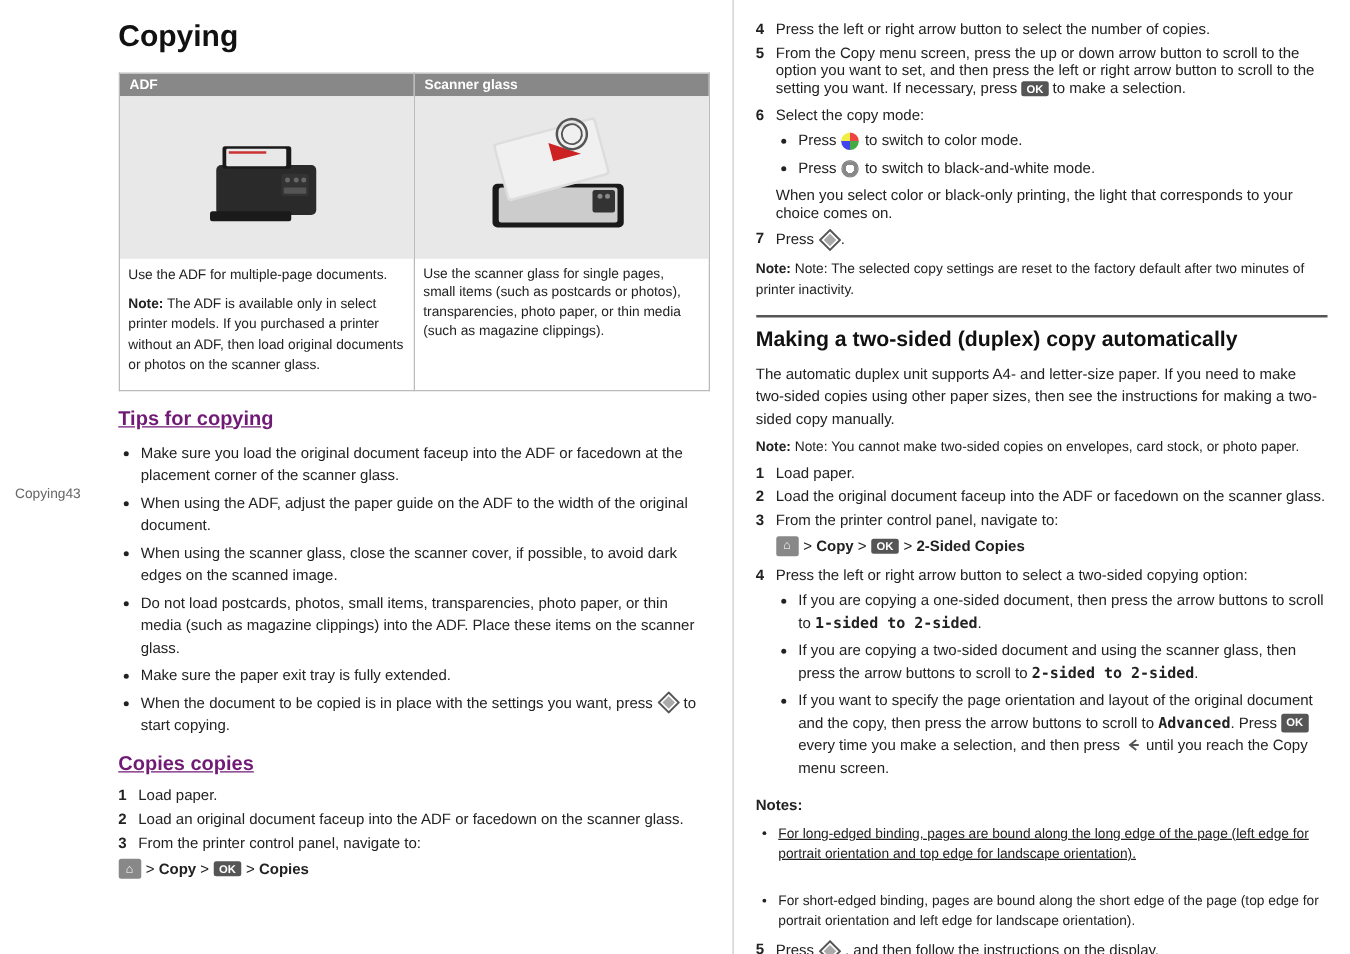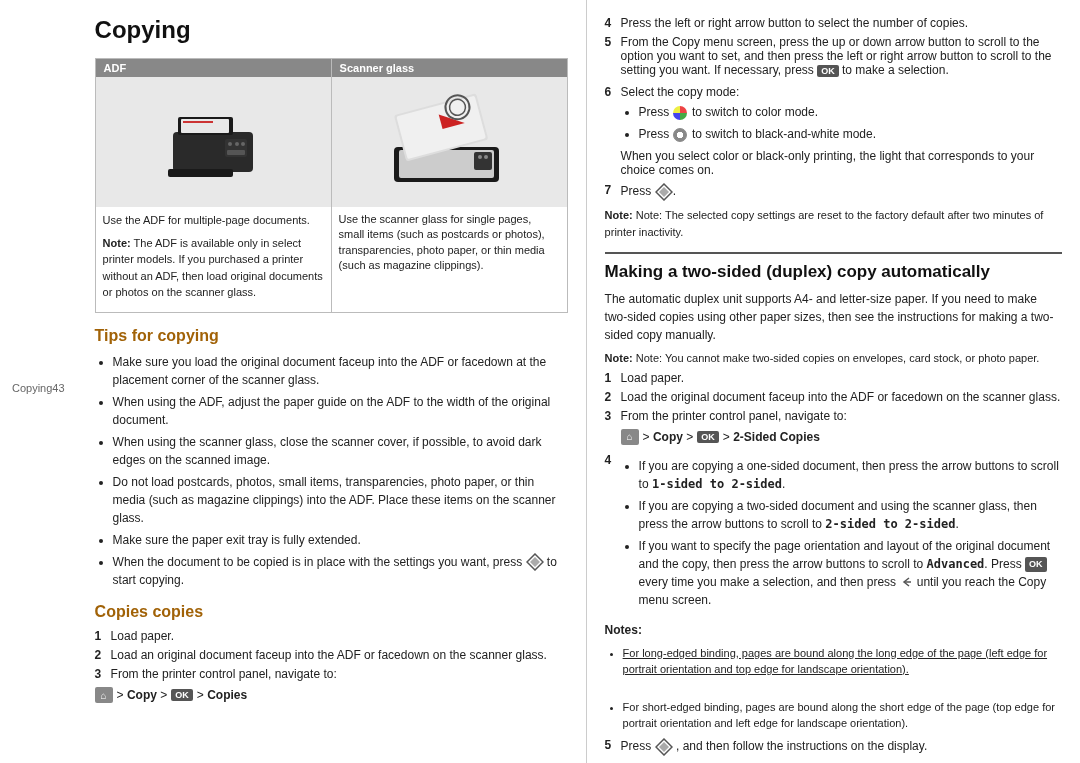--- a/index.html
+++ b/index.html
@@ -41,23 +41,24 @@
     h1.page-title {
       font-size: 24px;
       font-weight: bold;
       color: #111;
       margin-bottom: 14px;
       border-bottom: none;
     }
     h2.section-title {
       font-size: 16px;
       font-weight: bold;
-      color: #a16207;
+      color: #701a75;
       margin-bottom: 8px;
       margin-top: 14px;
+      text-decoration: underline;
     }
     h2.section-title-lg {
       font-size: 17px;
       font-weight: bold;
       color: #111;
       margin-bottom: 8px;
       margin-top: 4px;
     }
     .image-table {
       width: 100%;
@@ -379,20 +380,21 @@
       <div class="nav-path" style="margin-left:16px;">
         <span class="home-icon">⌂</span>
         <span> &gt; <strong>Copy</strong> &gt; </span>
         <span class="ok-btn">OK</span>
         <span> &gt; <strong>2-Sided Copies</strong></span>
       </div>
 
       <div class="numbered-item">
         <span class="num">4</span>
         <span>
+          <span>Press the left or right arrow button to select a two-sided copying option:</span>
           <ul style="margin-top:4px;">
             <li>
               If you are copying a one-sided document, then press the arrow buttons to scroll to <span class="code-inline">1-sided to 2-sided</span>.
             </li>
             <li>
               If you are copying a two-sided document and using the scanner glass, then press the arrow buttons to scroll to <span class="code-inline">2-sided to 2-sided</span>.
             </li>
             <li>
               If you want to specify the page orientation and layout of the original document and the copy, then press the arrow buttons to scroll to <span class="code-inline">Advanced</span>. Press <span class="ok-btn">OK</span> every time you make a selection, and then press
               <svg viewBox="0 0 14 14" width="14" height="14" style="vertical-align:middle;" xmlns="http://www.w3.org/2000/svg">

